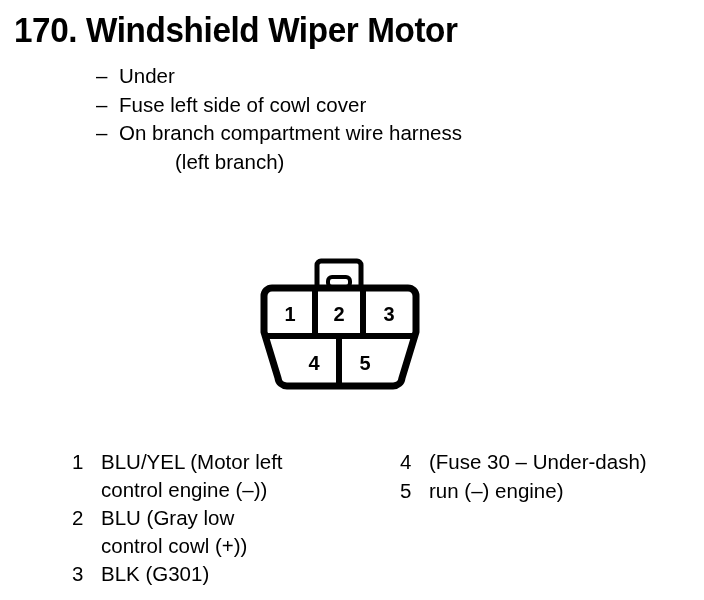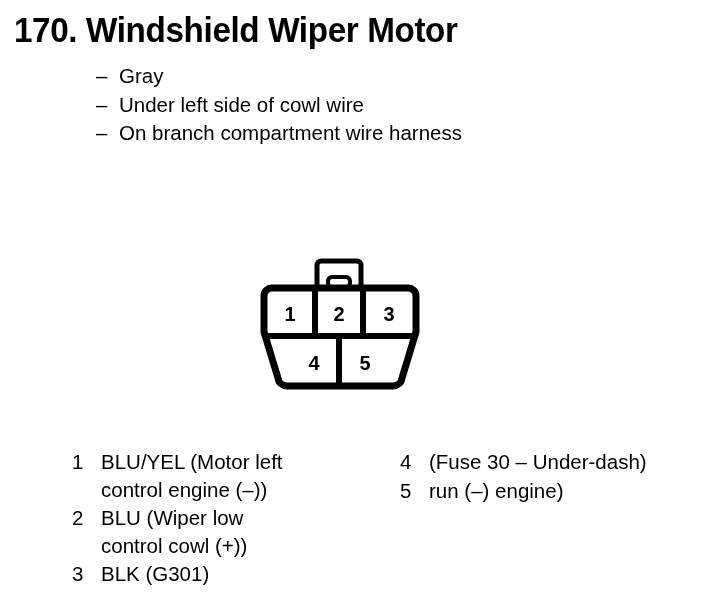--- a/index.html
+++ b/index.html
@@ -104,31 +104,32 @@
 </style>
 </head>
 <body>
 
 <div id="title">170. Windshield Wiper Motor</div>
 
 <div id="desc">
 
   <span class="desc-line">
     <span class="dash">–</span>
-    <span>Gray</span>
+    <span>Under</span>
   </span>
 
   <span class="desc-line">
     <span class="dash">–</span>
-    <span>Under left side of cowl wire</span>
+    <span>Fuse left side of cowl cover</span>
   </span>
 
   <span class="desc-line">
     <span class="dash">–</span>
     <span>On branch compartment wire harness</span>
+    <span class="desc-cont">(left branch)</span>
   </span>
 
 </div>
 
 <div id="connector">
   <svg viewBox="0 0 196 148" xmlns="http://www.w3.org/2000/svg">
 
     <g>
       <rect x="65" y="9" width="44" height="32" rx="4" ry="4" fill="#ffffff" stroke="#000000" stroke-width="5"></rect>
       <rect x="76" y="25" width="22" height="10" rx="4" ry="4" fill="#ffffff" stroke="#000000" stroke-width="4"></rect>
@@ -165,21 +166,21 @@
 <div class="legend-col" id="legend-left">
 
   <span class="legend-item">
     <span class="num">1</span>
     <span class="l1">BLU/YEL (Motor left</span>
     <span class="l2">control engine (–))</span>
   </span>
 
   <span class="legend-item">
     <span class="num">2</span>
-    <span class="l1">BLU (Wiper low</span>
+    <span class="l1">BLU (Gray low</span>
     <span class="l2">control cowl (+))</span>
   </span>
 
   <span class="legend-item">
     <span class="num">3</span>
     <span class="l1">BLK (G301)</span>
   </span>
 
 </div>
 

